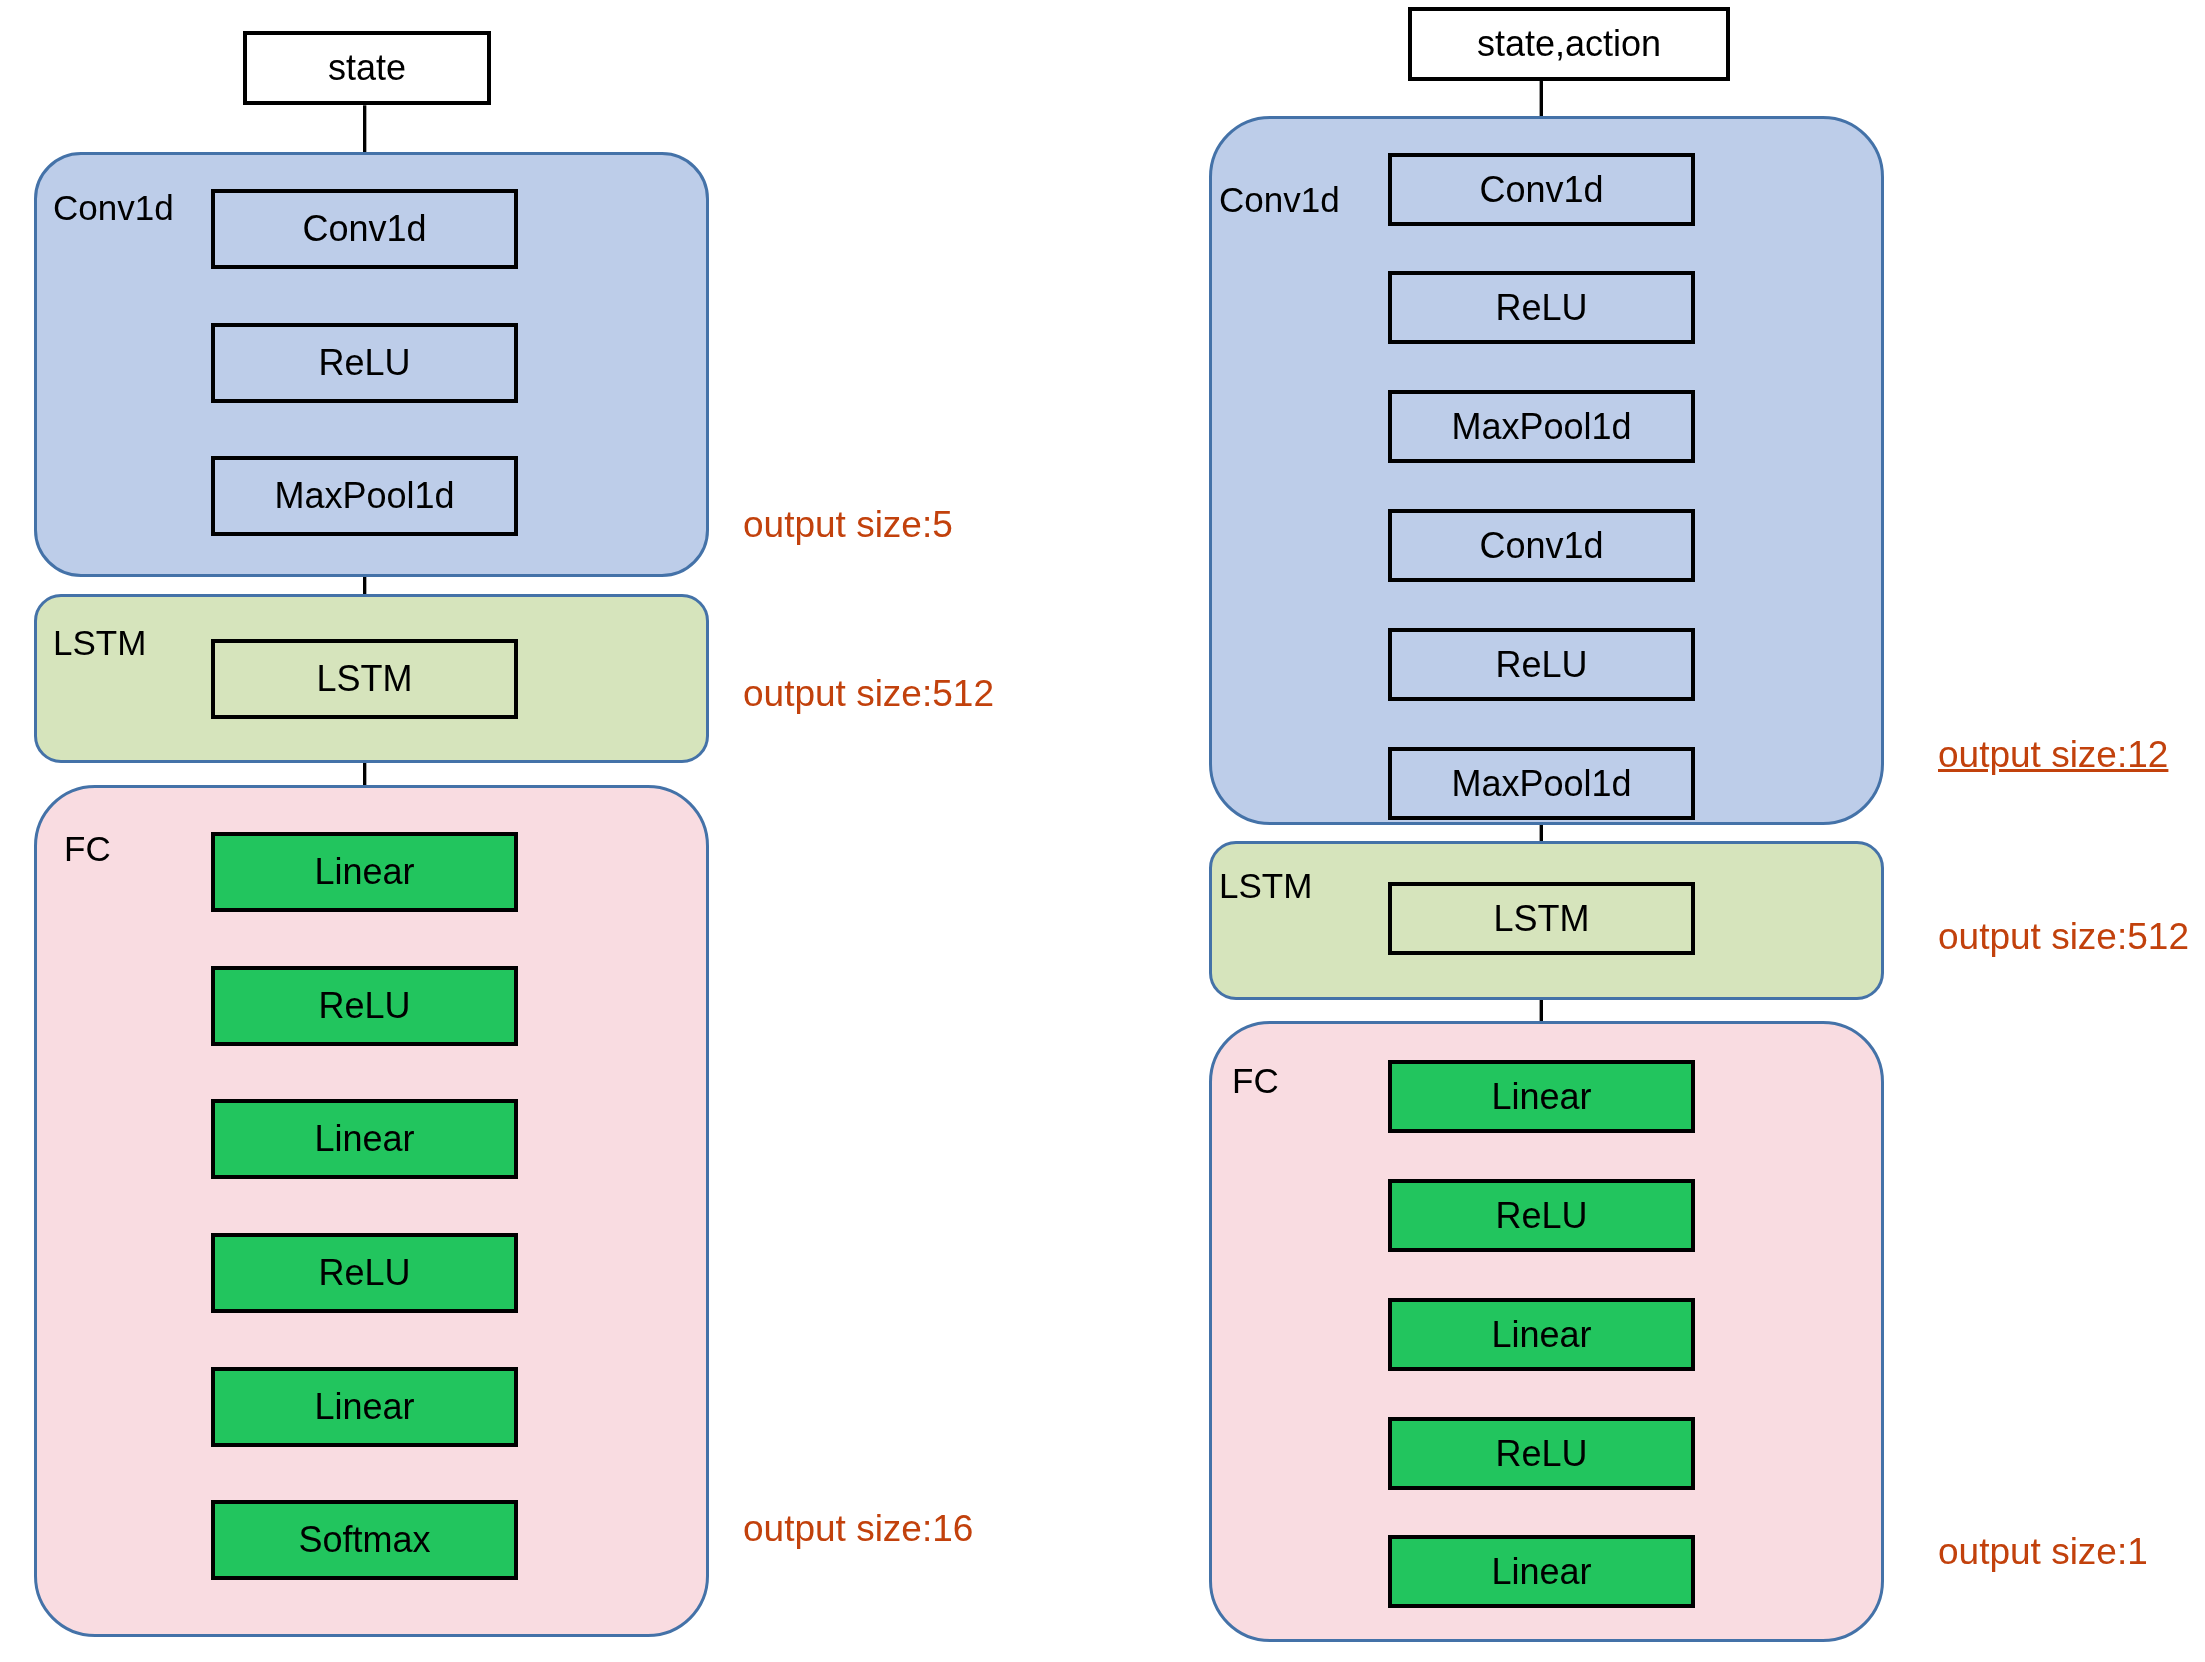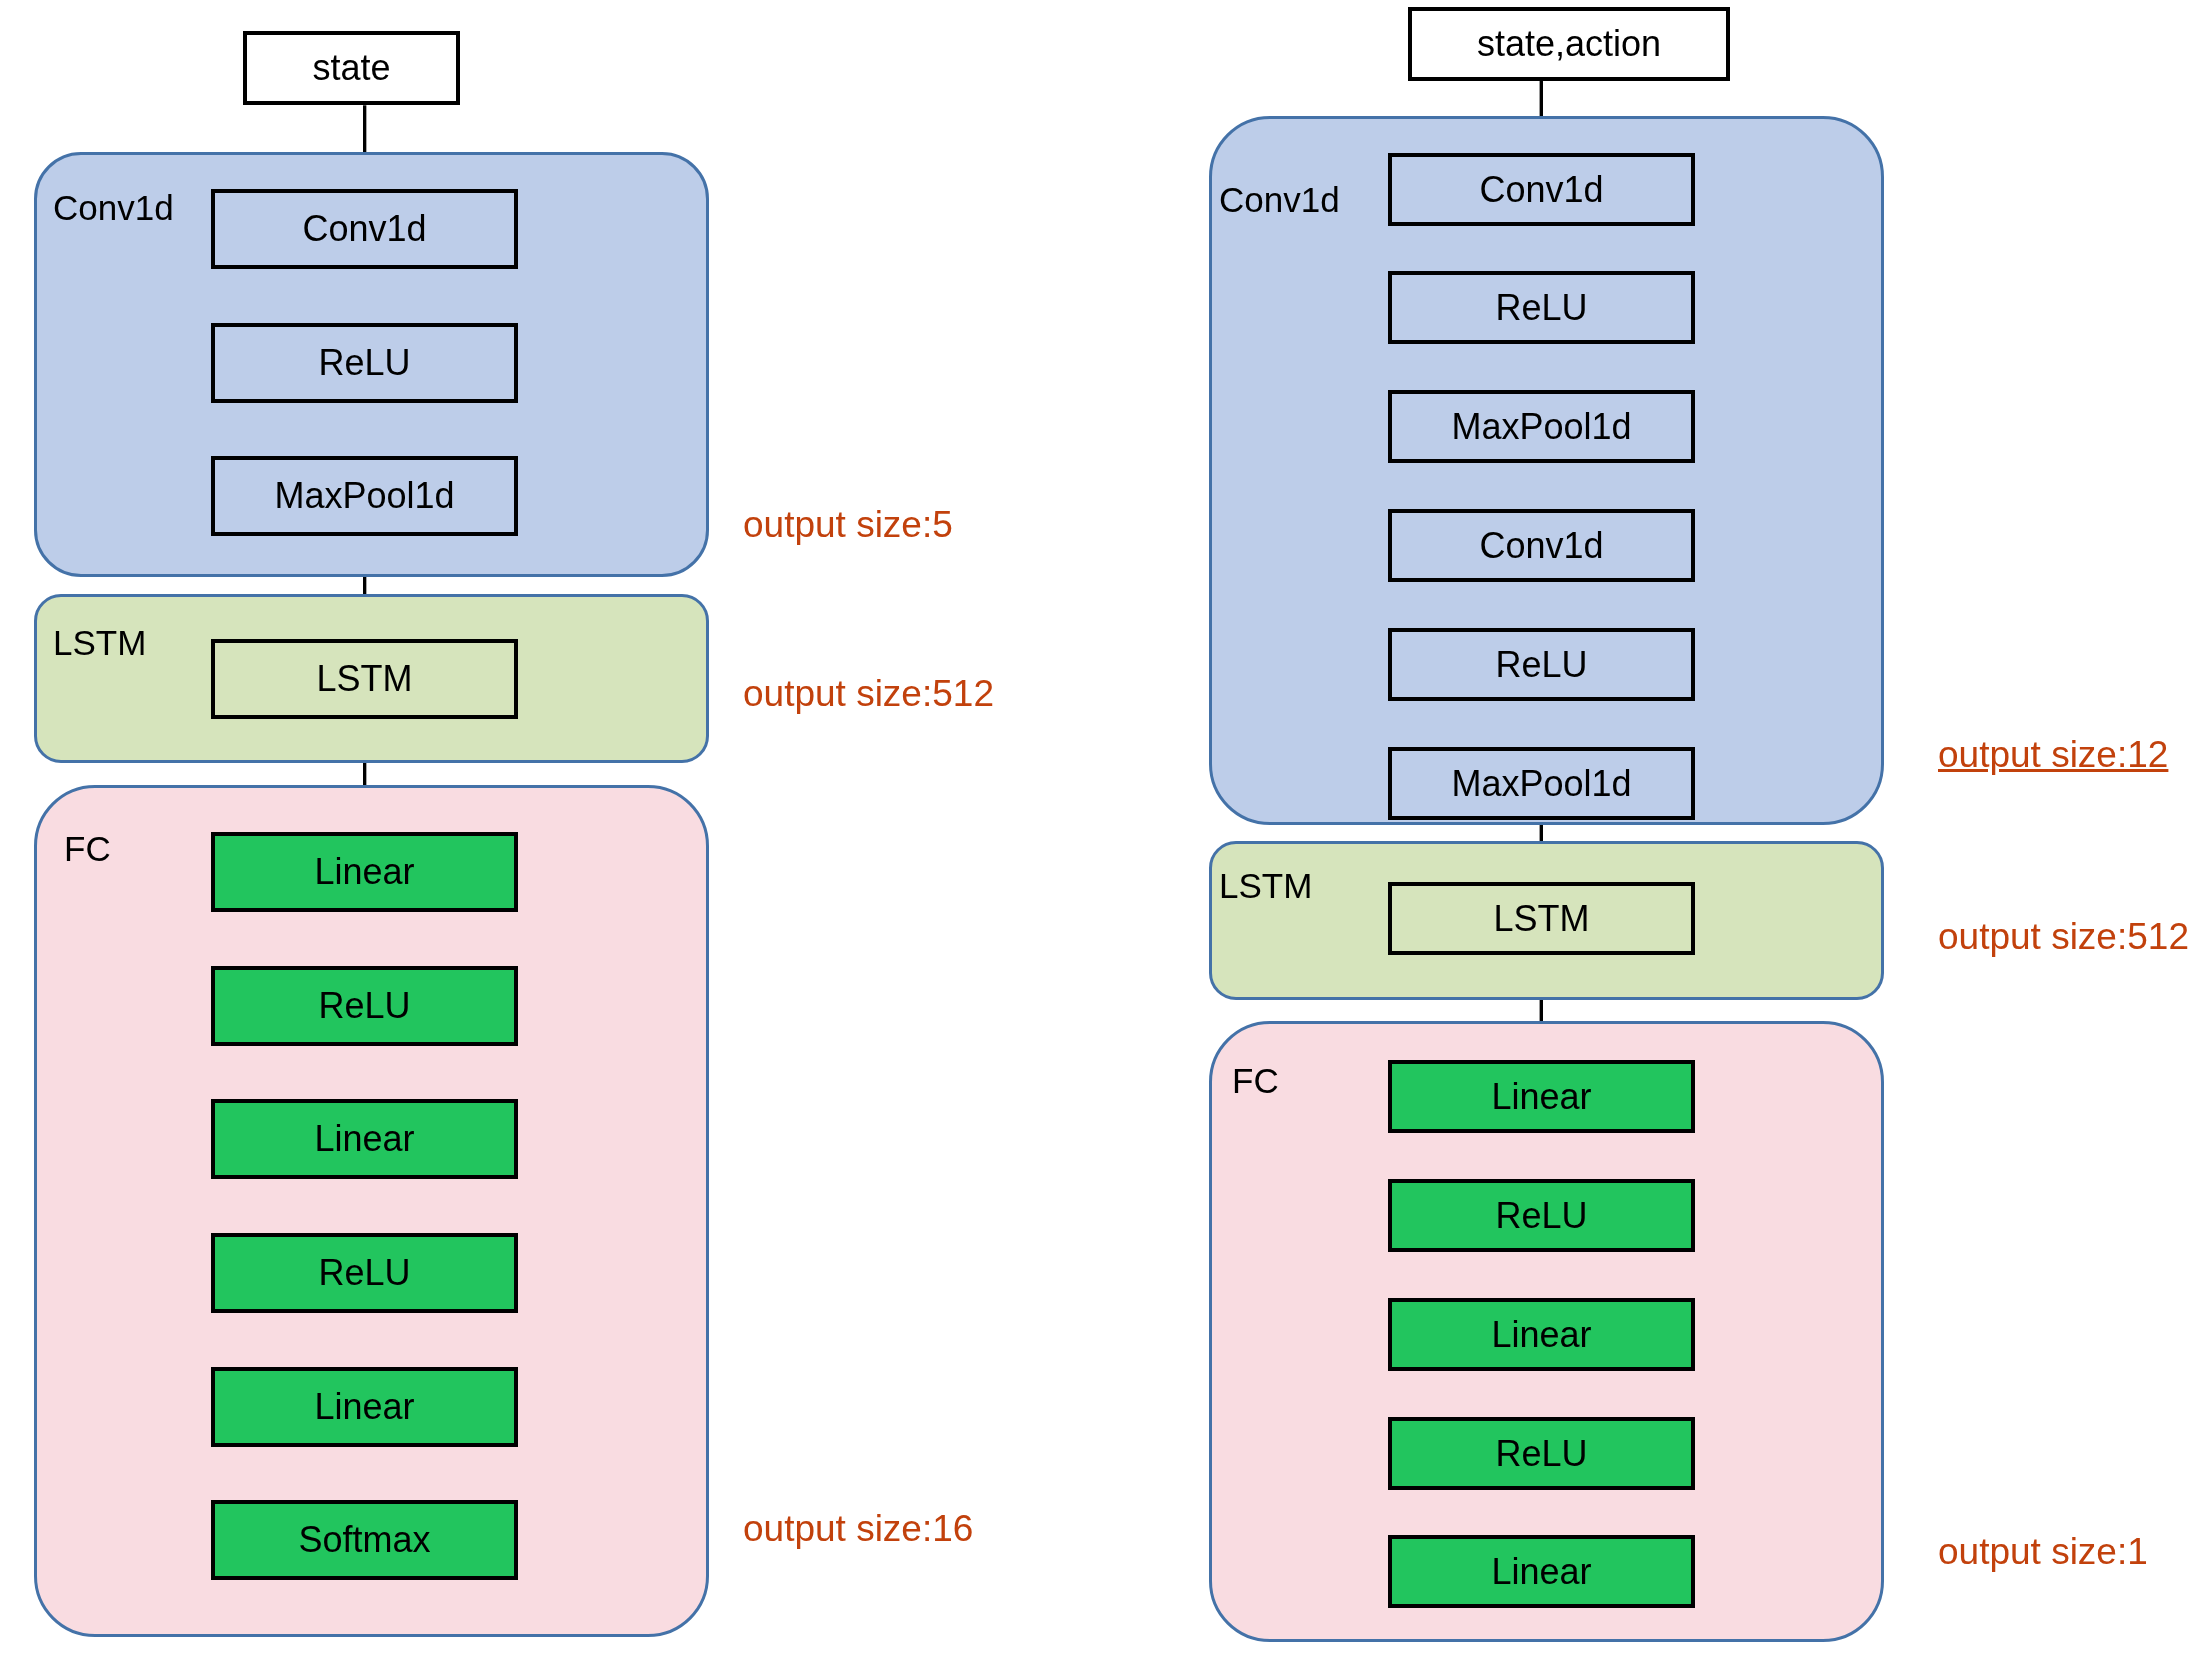--- a/index.html
+++ b/index.html
@@ -126,21 +126,21 @@
       <line x1="2283" y1="1678" x2="2283" y2="1746" stroke="#000000" stroke-width="5"></line>
       <path d="M 2266 1702 L 2283 1746 L 2300 1702" stroke="#000000" stroke-width="5" fill="none" stroke-linecap="butt" stroke-linejoin="miter"></path>
       <line x1="2283" y1="1854" x2="2283" y2="1922" stroke="#000000" stroke-width="5"></line>
       <path d="M 2266 1878 L 2283 1922 L 2300 1878" stroke="#000000" stroke-width="5" fill="none" stroke-linecap="butt" stroke-linejoin="miter"></path>
       <line x1="2283" y1="2030" x2="2283" y2="2098" stroke="#000000" stroke-width="5"></line>
       <path d="M 2266 2054 L 2283 2098 L 2300 2054" stroke="#000000" stroke-width="5" fill="none" stroke-linecap="butt" stroke-linejoin="miter"></path>
       <line x1="2283" y1="2206" x2="2283" y2="2274" stroke="#000000" stroke-width="5"></line>
       <path d="M 2266 2230 L 2283 2274 L 2300 2230" stroke="#000000" stroke-width="5" fill="none" stroke-linecap="butt" stroke-linejoin="miter"></path>
     </svg>
 
-  <div class="node io" style="left:243px; top:31px; width:217px; height:74px;">
+  <div class="node io" style="left:243px; top:31px; width:248px; height:74px;">
     <span>state</span>
   </div>
 
   <div class="group blue" style="left:34px; top:152px; width:675px; height:425px; border-radius:47px;">
   </div>
   <div class="group-label" style="left:53px; top:190px;">Conv1d</div>
 
   <div class="node on-blue" style="left:211px; top:189px; width:307px; height:80px;">
     <span>Conv1d</span>
   </div>

